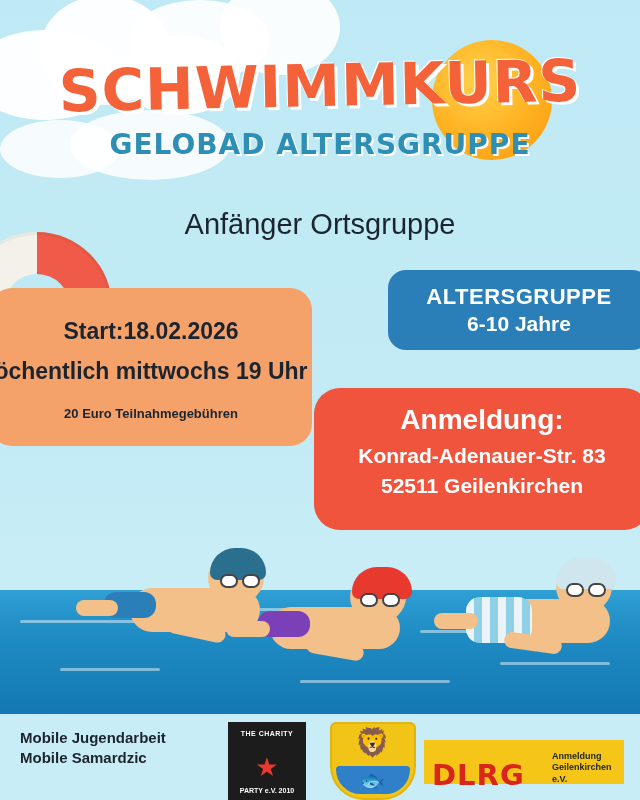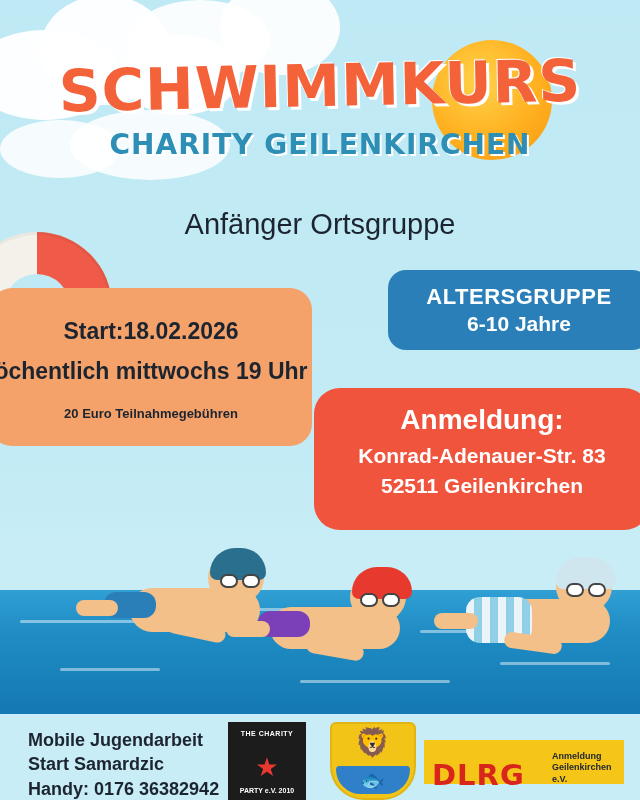--- a/index.html
+++ b/index.html
@@ -143,22 +143,22 @@
   
   .swimmer { position: absolute; }
   .body-part { position: absolute; border-radius: 50%; }
 
   
   .footer {
     position: absolute; left: 0; right: 0; bottom: 0; height: 86px;
     background: #c8edf6;
   }
   .footer-text {
-    position: absolute; left: 28px; top: 14px;
-    font-size: 18px; font-weight: 800; color: #1c2430; line-height: 1.35;
+    position: absolute; left: 20px; top: 14px;
+    font-size: 15px; font-weight: 800; color: #1c2430; line-height: 1.35;
   }
   .logo-charity {
     position: absolute; left: 228px; top: 722px; width: 78px; height: 78px;
     background: #1c1c1c; color: #fff;
   }
   .logo-charity .star {
     position: absolute; left: 50%; top: 30px; transform: translateX(-50%);
     font-size: 26px; color: #e8392f;
   }
   .logo-charity .t1 {
@@ -233,21 +233,21 @@
     <div class="ray" style="transform:rotate(180deg);"></div>
     <div class="ray" style="transform:rotate(210deg);"></div>
     <div class="ray" style="transform:rotate(240deg);"></div>
     <div class="ray" style="transform:rotate(270deg);"></div>
     <div class="ray" style="transform:rotate(300deg);"></div>
     <div class="ray" style="transform:rotate(330deg);"></div>
     <div class="sun-core"></div>
   </div>
 
   <div class="title">SCHWIMMKURS</div>
-  <div class="subtitle">CHARITY GEILENKIRCHEN</div>
+  <div class="subtitle">GELOBAD ALTERSGRUPPE</div>
   <div class="headline">Anfänger Ortsgruppe</div>
 
   <div class="ring">
     
     
   </div>
 
   <div class="card-orange">
     <div class="l1">Start:18.02.2026</div>
     <div class="l2">wöchentlich mittwochs 19 Uhr</div>
@@ -304,22 +304,21 @@
     <div class="body-part" style="left:146px;top:48px;width:18px;height:14px;background:#fff;border:2px solid #444;border-radius:8px;"></div>
     <div class="body-part" style="left:168px;top:48px;width:18px;height:14px;background:#fff;border:2px solid #444;border-radius:8px;"></div>
     <div class="body-part" style="left:46px;top:62px;width:66px;height:46px;background:repeating-linear-gradient(90deg,#eaf4f8 0 8px,#8fd0e6 8px 16px);border-radius:14px;"></div>
     <div class="body-part" style="left:14px;top:78px;width:44px;height:16px;background:#f3c08a;border-radius:10px;"></div>
     <div class="body-part" style="left:84px;top:100px;width:58px;height:16px;background:#f3c08a;border-radius:10px;transform:rotate(8deg);"></div>
   </div>
 
   <div class="footer"></div>
   <div class="footer-text" style="top:728px;">
     <div>Mobile Jugendarbeit</div>
-    <div>Start Samardzic</div>
-    <div>Handy: 0176 36382942</div>
+    <div>Mobile Samardzic</div>
   </div>
 
   <div class="logo-charity">
     <div class="t1">THE CHARITY</div>
     <div class="star">★</div>
     <div class="t2">PARTY e.V. 2010</div>
   </div>
 
   <div class="logo-crest">
     <div class="crest-shield"></div>

